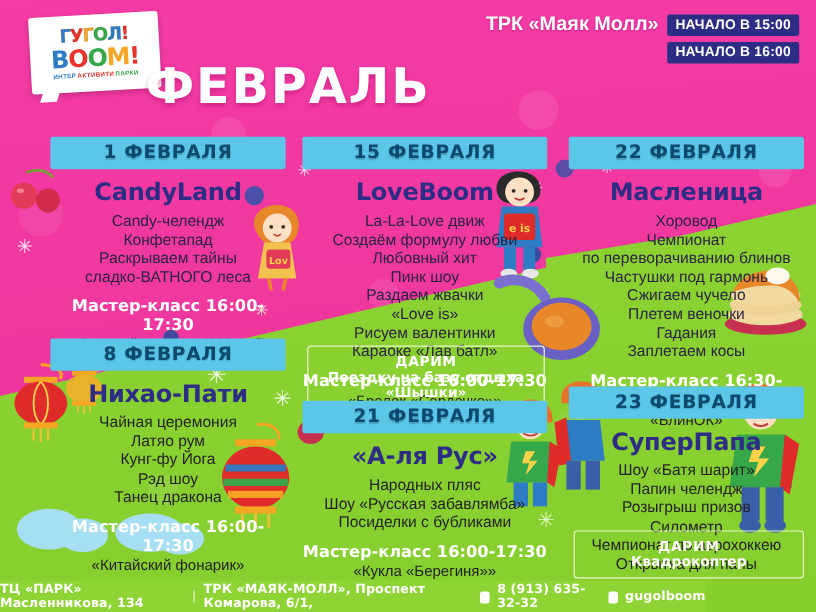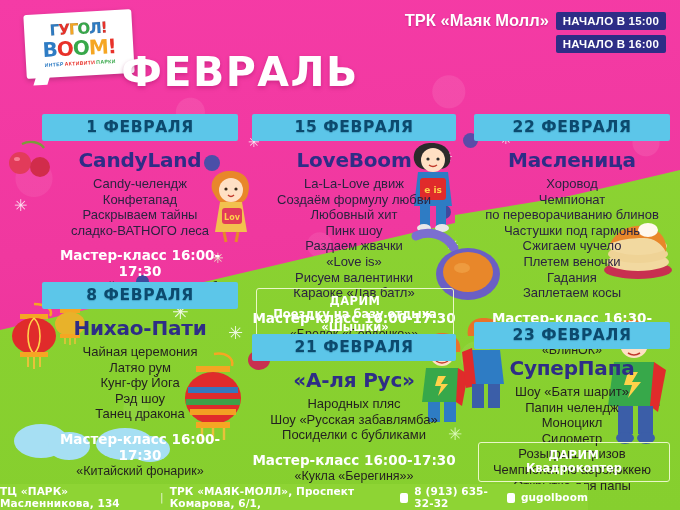--- a/index.html
+++ b/index.html
@@ -415,23 +415,22 @@
     <div class="mk">Мастер-класс 16:30-17:30</div>
     <div class="mk-sub">«БлинОК»</div>
   </div>
 
   <div class="block" style="left:474px;top:322px;width:196px;">
     <div class="date-bar">23 ФЕВРАЛЯ</div>
     <div class="ev-title on-green">СуперПапа</div>
     <div class="ev-list">
       <div>Шоу «Батя шарит»</div>
       <div>Папин челендж</div>
-      <div>Моноцикл</div>
+      <div>Розыгрыш призов</div>
       <div>Силометр</div>
-      <div>Розыгрыш призов</div>
       <div>Чемпионат по аэрохоккею</div>
       <div>Открытка для папы</div>
     </div>
   </div>
 
   <div class="gift" style="left:478px;top:442px;width:190px;">
     <div class="g1">ДАРИМ</div>
     <div class="g2">Квадрокоптер</div>
   </div>
 

